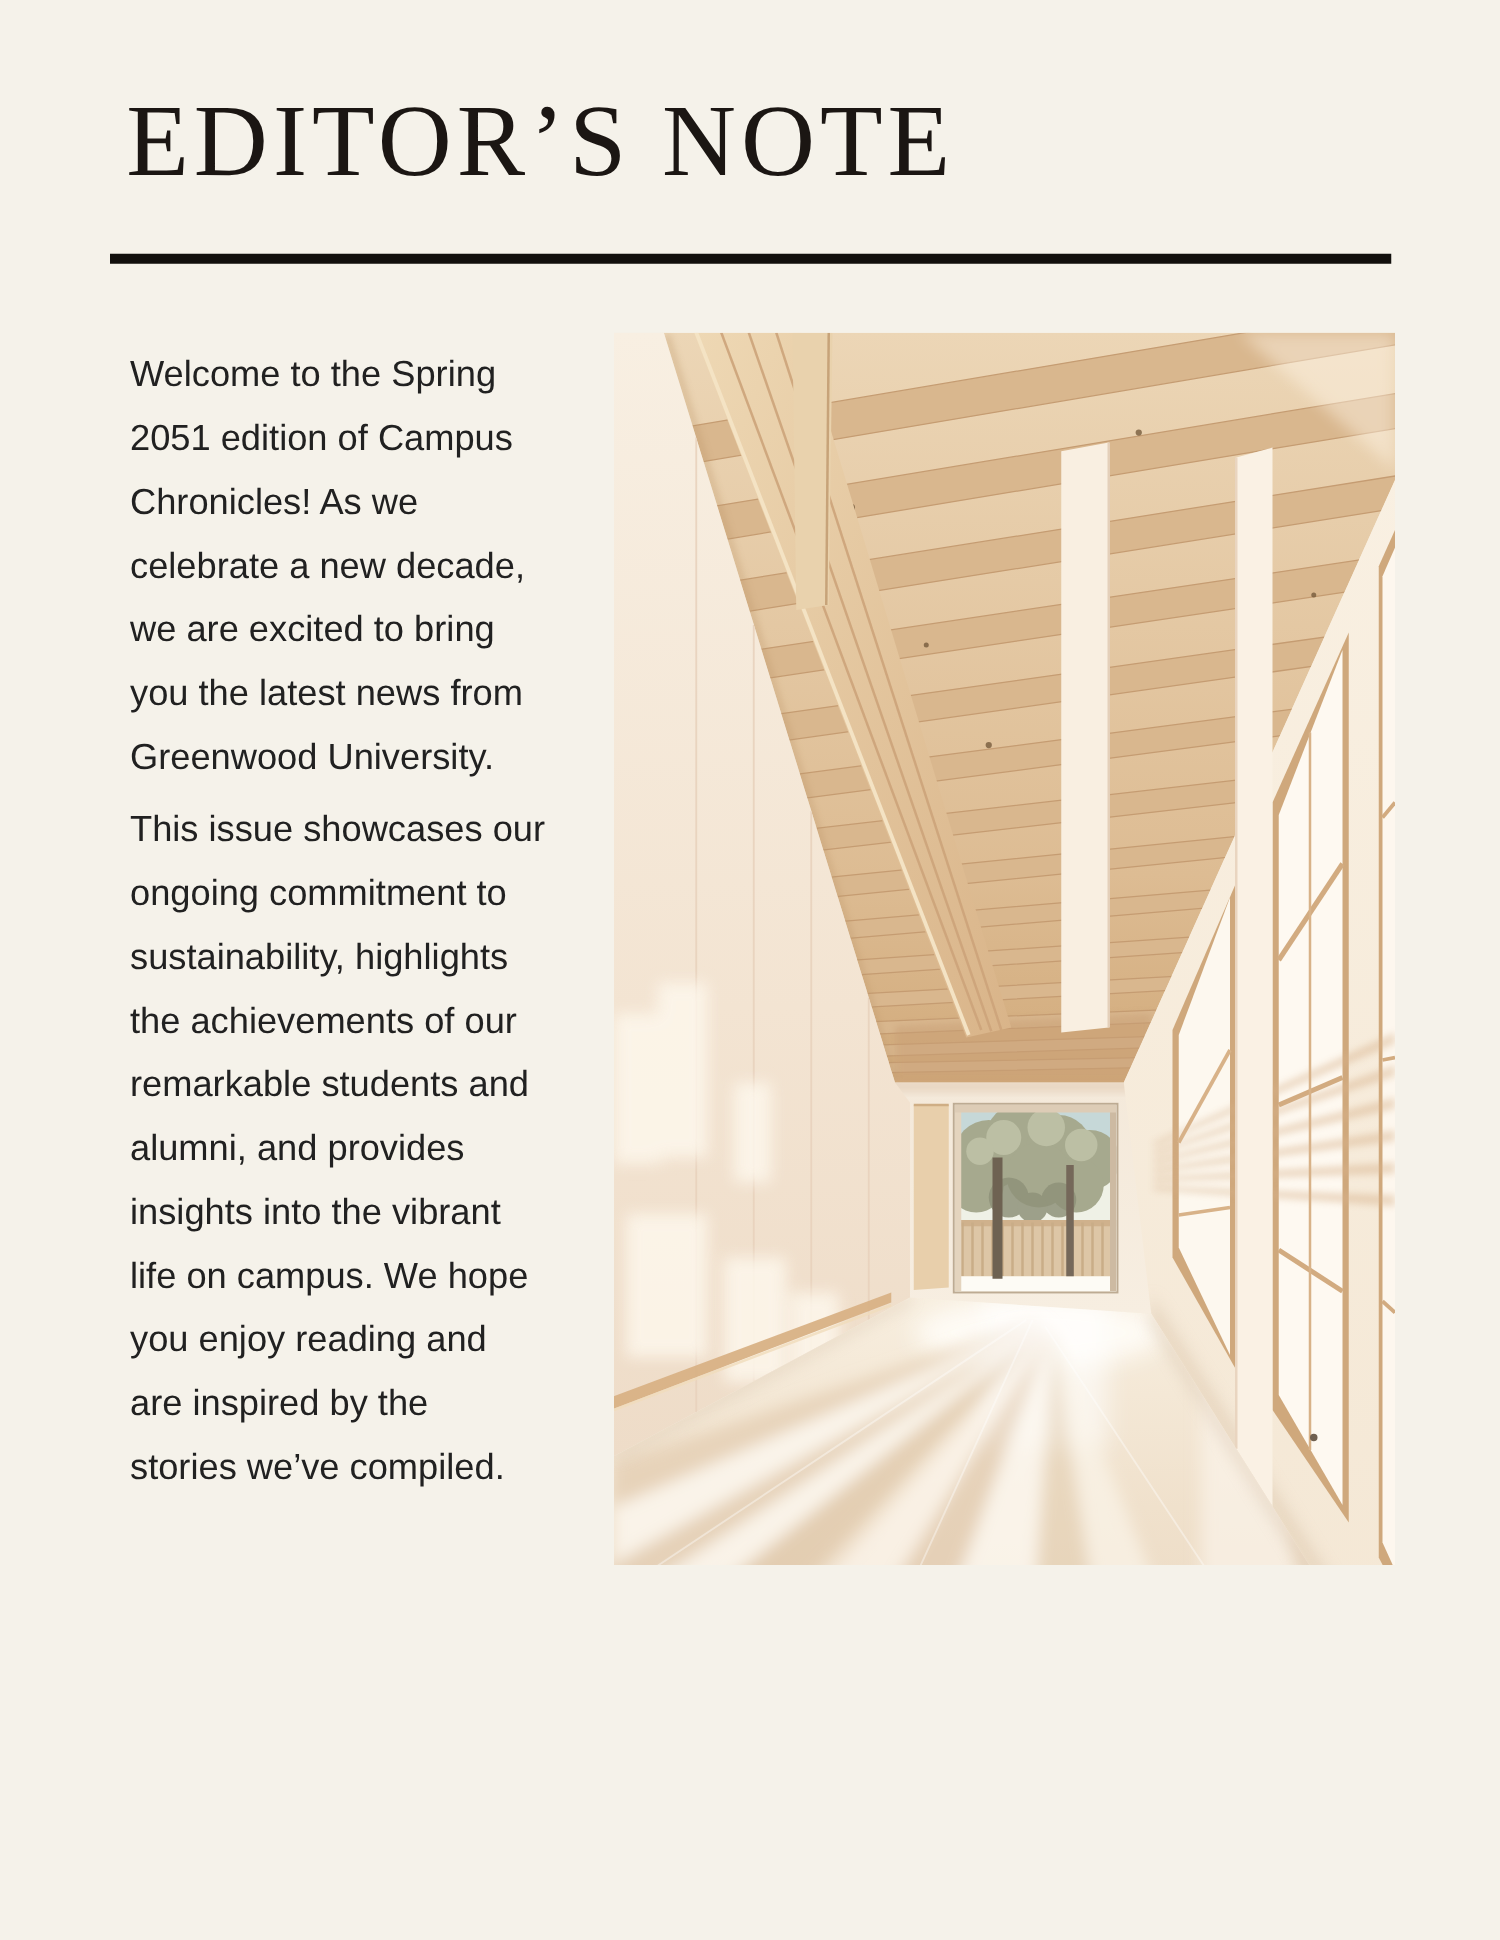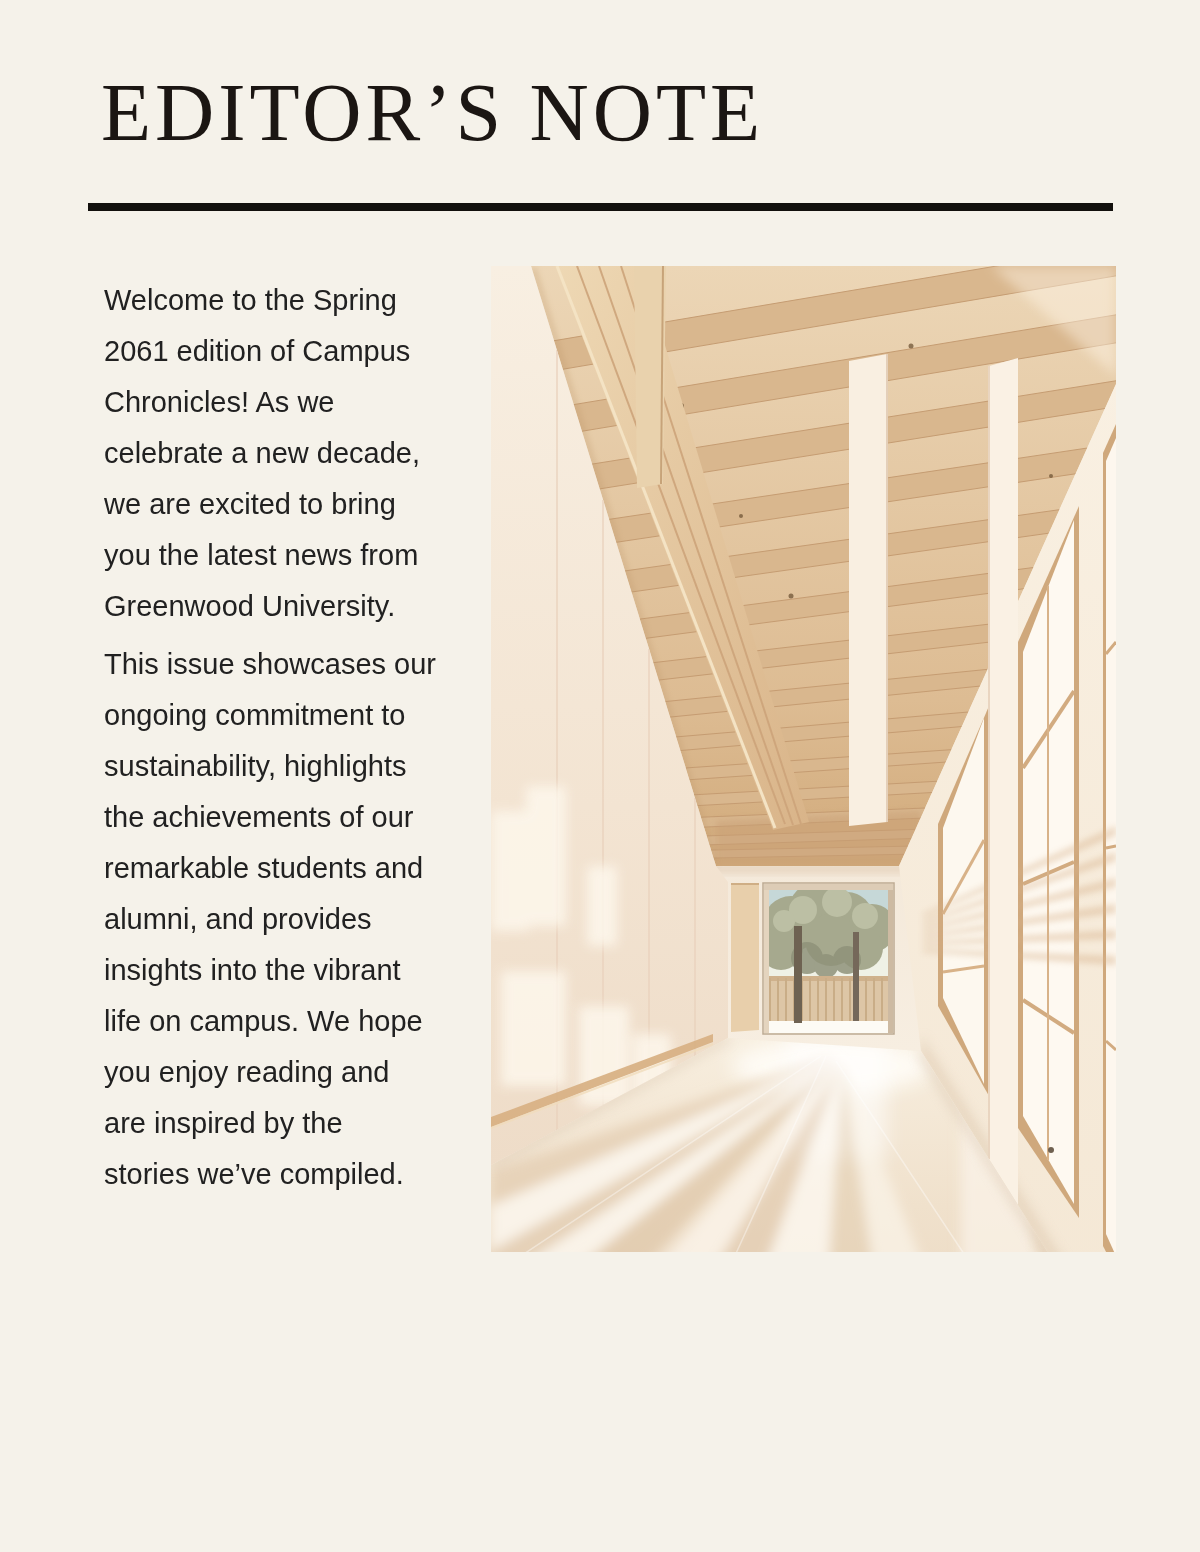--- a/index.html
+++ b/index.html
@@ -37,21 +37,21 @@
 <body>
 
 <div class="page">
 
   <h1 class="page-title">EDITOR’S NOTE</h1>
 
   <div class="rule rule-top"></div>
 
   <div class="body-col">
     <p>Welcome to the Spring
-2061 edition of Campus
+2051 edition of Campus
 Chronicles! As we
 celebrate a new decade,
 we are excited to bring
 you the latest news from
 Greenwood University.</p>
     <p>This issue showcases our
 ongoing commitment to
 sustainability, highlights
 the achievements of our
 remarkable students and

